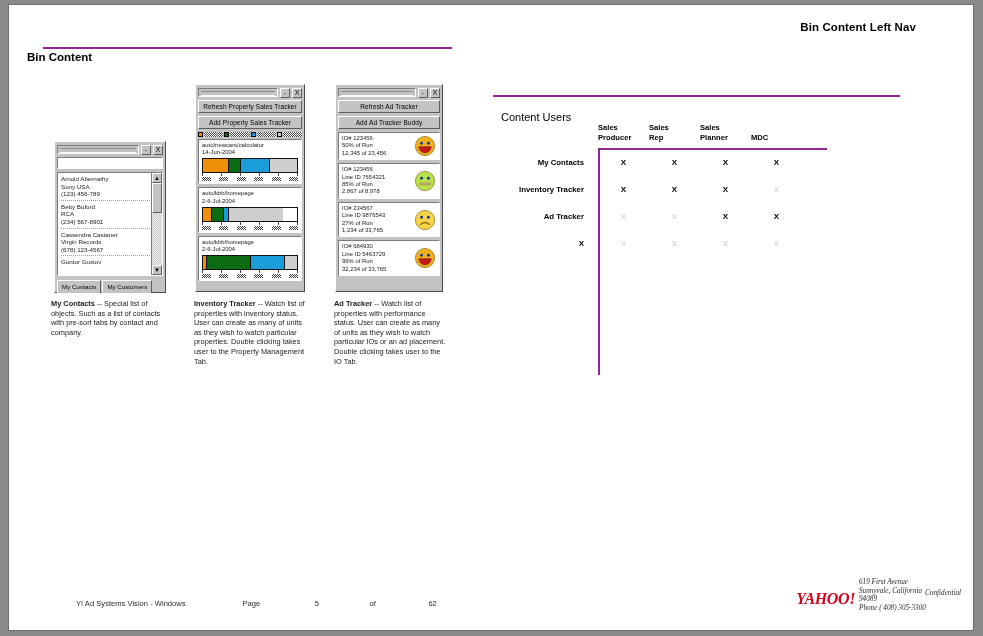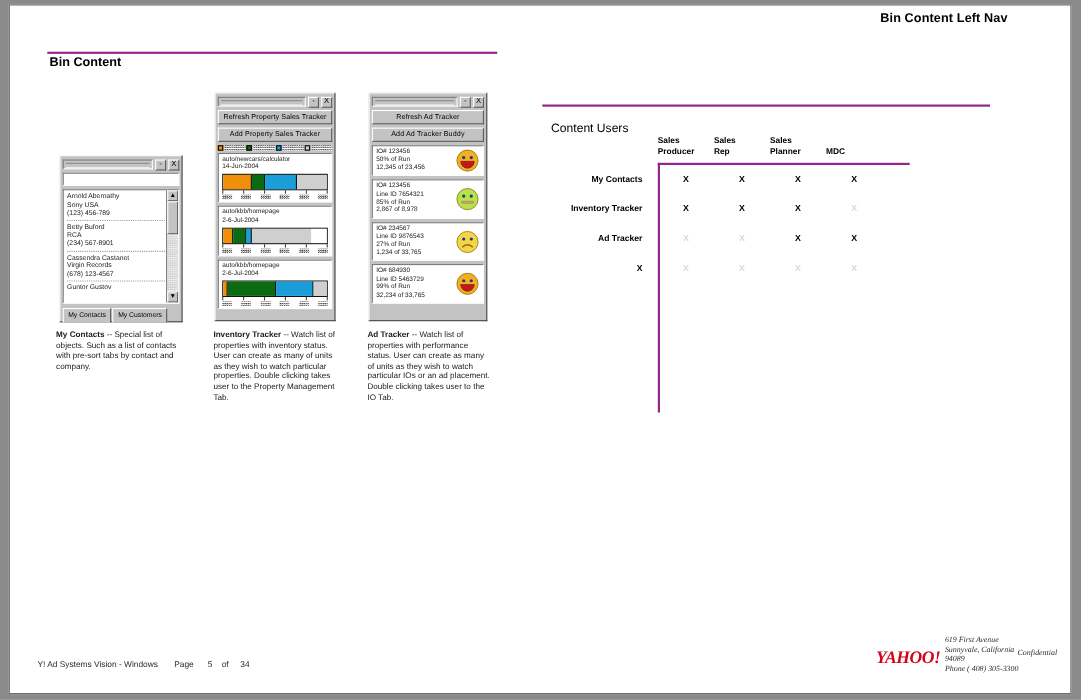--- a/index.html
+++ b/index.html
@@ -15,35 +15,35 @@
     position: absolute;
     left: 8px; top: 4px;
     width: 966px; height: 627px;
     background: #ffffff;
     border: 1px solid #6d6d6d;
     box-sizing: border-box;
   }
   
   .hdr-title {
     position: absolute;
-    right: 57px; top: 6px;
+    right: 57px; top: 16px;
     font-size: 11.5px;
     font-weight: bold;
     color: #000;
     letter-spacing: 0.1px;
   }
   .rule-left {
     position: absolute;
     left: 34px; top: 42px;
     width: 409px; height: 2px;
     background: #92278f;
   }
   .sec-title-left {
     position: absolute;
-    left: 36px; top: 46px;
+    left: 18px; top: 46px;
     font-size: 11.5px; font-weight: bold; color: #000;
   }
   .rule-right {
     position: absolute;
     left: 484px; top: 90px;
     width: 407px; height: 2px;
     background: #92278f;
   }
   .sec-title-right {
     position: absolute;
@@ -246,21 +246,21 @@
   .matrix .hline {
     position: absolute; left: 97px; top: 25px;
     width: 229px; height: 2px; background: #92278f;
   }
 
   
   .foot-left {
     position: absolute; left: 25px; bottom: 22px;
     font-size: 7.6px; color: #2b2b2b; white-space: nowrap;
   }
-  .foot-left span { display: inline-block; }
+  .foot-left span { display: inline-block; margin-left: 42px; }
   .yahoo {
     position: absolute; right: 118px; bottom: 22px;
     font-family: "Liberation Serif", serif;
     font-weight: bold; font-style: italic;
     font-size: 16px; color: #d2021a;
     letter-spacing: -0.4px;
   }
   .yahoo .sm { font-size: 16px; font-family: Liberation Serif, serif; }
   .addr {
     position: absolute; right: 42px; bottom: 18px;
@@ -575,21 +575,21 @@
 
   <div class="foot-left">
     <span>Y! Ad Systems Vision - Windows</span>
     &nbsp;&nbsp;&nbsp;&nbsp;&nbsp;
     <span>Page</span>
     &nbsp;&nbsp;&nbsp;&nbsp;
     <span>5</span>
     &nbsp;&nbsp;
     <span>of</span>
     &nbsp;&nbsp;&nbsp;
-    <span>34</span>
+    <span>62</span>
   </div>
 
   <div class="yahoo"><span>Y</span><span class="sm">AHOO!</span></div>
 
   <div class="addr">
     <div>619 First Avenue</div>
     <div>Sunnyvale, California 94089</div>
     <div>Phone ( 408) 305-3300</div>
   </div>
   <div class="conf">Confidential</div>

